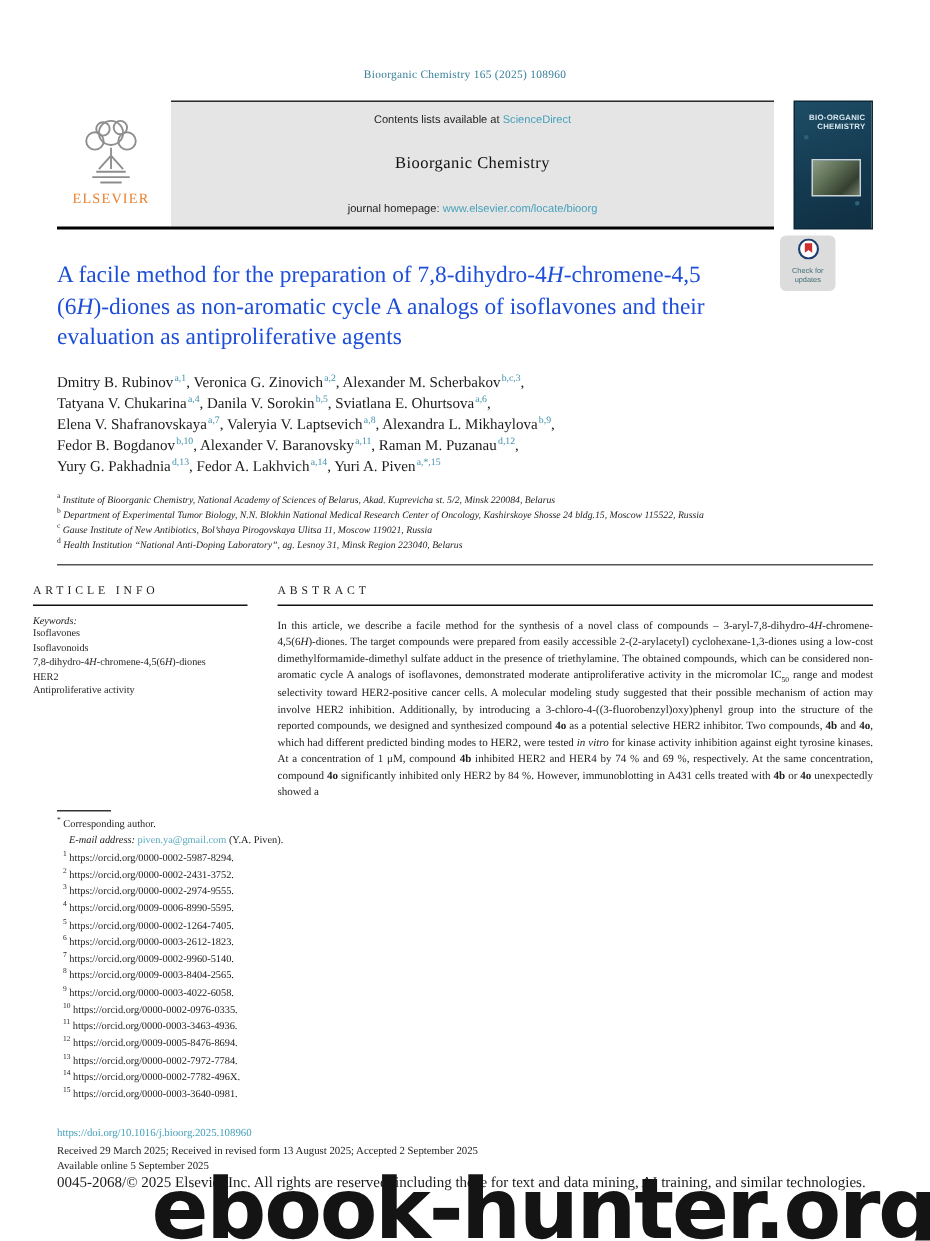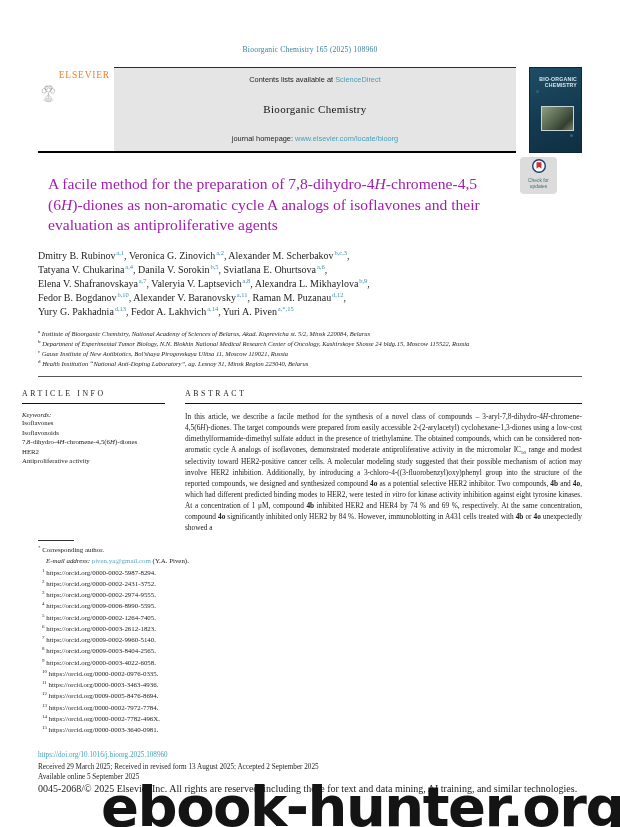--- a/index.html
+++ b/index.html
@@ -7,21 +7,21 @@
        font-family:"Liberation Serif", serif;color:#1a1a1a;}
   #page{position:absolute;inset:0;}
 
   
   .journal-ref{padding-top:45px;text-align:center;font-size:7.6px;color:#39809a;letter-spacing:.2px;}
 
   
   .header-wrap{margin:13px 38px 0 38px;display:flex;align-items:stretch;}
   .header-main{flex:1;display:flex;flex-direction:column;}
   .header-row{flex:1;display:flex;align-items:stretch;height:79px;}
-  .logo-col{width:72px;display:flex;flex-direction:row;justify-content:flex-end;
+  .logo-col{width:72px;display:flex;flex-direction:column;align-items:center;justify-content:flex-end;
             padding:2px 4px 13px 0;background:#fff;}
   .logo-col .elsevier-word{font-family:"Liberation Serif",serif;color:#e8802e;font-size:9.5px;
             letter-spacing:.8px;margin-top:1px;}
   .gray-box{flex:1;background:#e5e5e5;border-top:1.2px solid #2b2b2b;text-align:center;
             display:flex;flex-direction:column;justify-content:space-between;padding:7px 6px 8px 6px;}
   .contents-line{font-family:"Liberation Sans",sans-serif;font-size:7.4px;color:#222;}
   .contents-line a{color:#45a0ba;text-decoration:none;}
   .journal-title{font-family:"Liberation Serif",serif;font-size:11px;color:#111;letter-spacing:.3px;}
   .homepage-line{font-family:"Liberation Sans",sans-serif;font-size:7.4px;color:#222;}
   .homepage-line a{color:#45a0ba;text-decoration:none;}
@@ -36,21 +36,21 @@
          background:linear-gradient(135deg,#8e9c84 0%,#5d6f55 40%,#343f30 75%,#77806b 100%);
          border:1px solid #c9d4d8;}
   .cover-dot{position:absolute;width:3px;height:3px;border-radius:50%;background:#2f6279;}
 
   
   .badge{position:absolute;top:157px;right:63px;width:37px;height:37px;background:#dcdcdc;
          border-radius:4px;text-align:center;padding-top:2px;box-sizing:border-box;cursor:pointer;}
   .badge-text{font-family:"Liberation Sans",sans-serif;font-size:4.9px;color:#3f6d74;line-height:1.25;margin-top:1px;}
 
   
-  .title{margin:21px 120px 0 48px;font-size:15.6px;line-height:1.32;color:#a21caf;}
+  .title{margin:21px 120px 0 38px;font-size:15.6px;line-height:1.32;color:#1d4ed8;}
   .authors{margin:13px 38px 0 38px;font-size:10px;line-height:1.42;color:#1c1c1c;}
   .authors sup{color:#4090aa;font-size:6.5px;line-height:0;}
   .affiliations{margin:9px 38px 0 38px;font-size:6.5px;line-height:1.55;color:#222;}
   .affiliations .aff{font-style:italic;}
   .affiliations sup{font-style:normal;font-size:5px;line-height:0;}
 
   .divider{margin:7px 38px 0 38px;border-top:.8px solid #555;}
 
   
   .columns{display:flex;margin:12px 38px 0 22px;}

